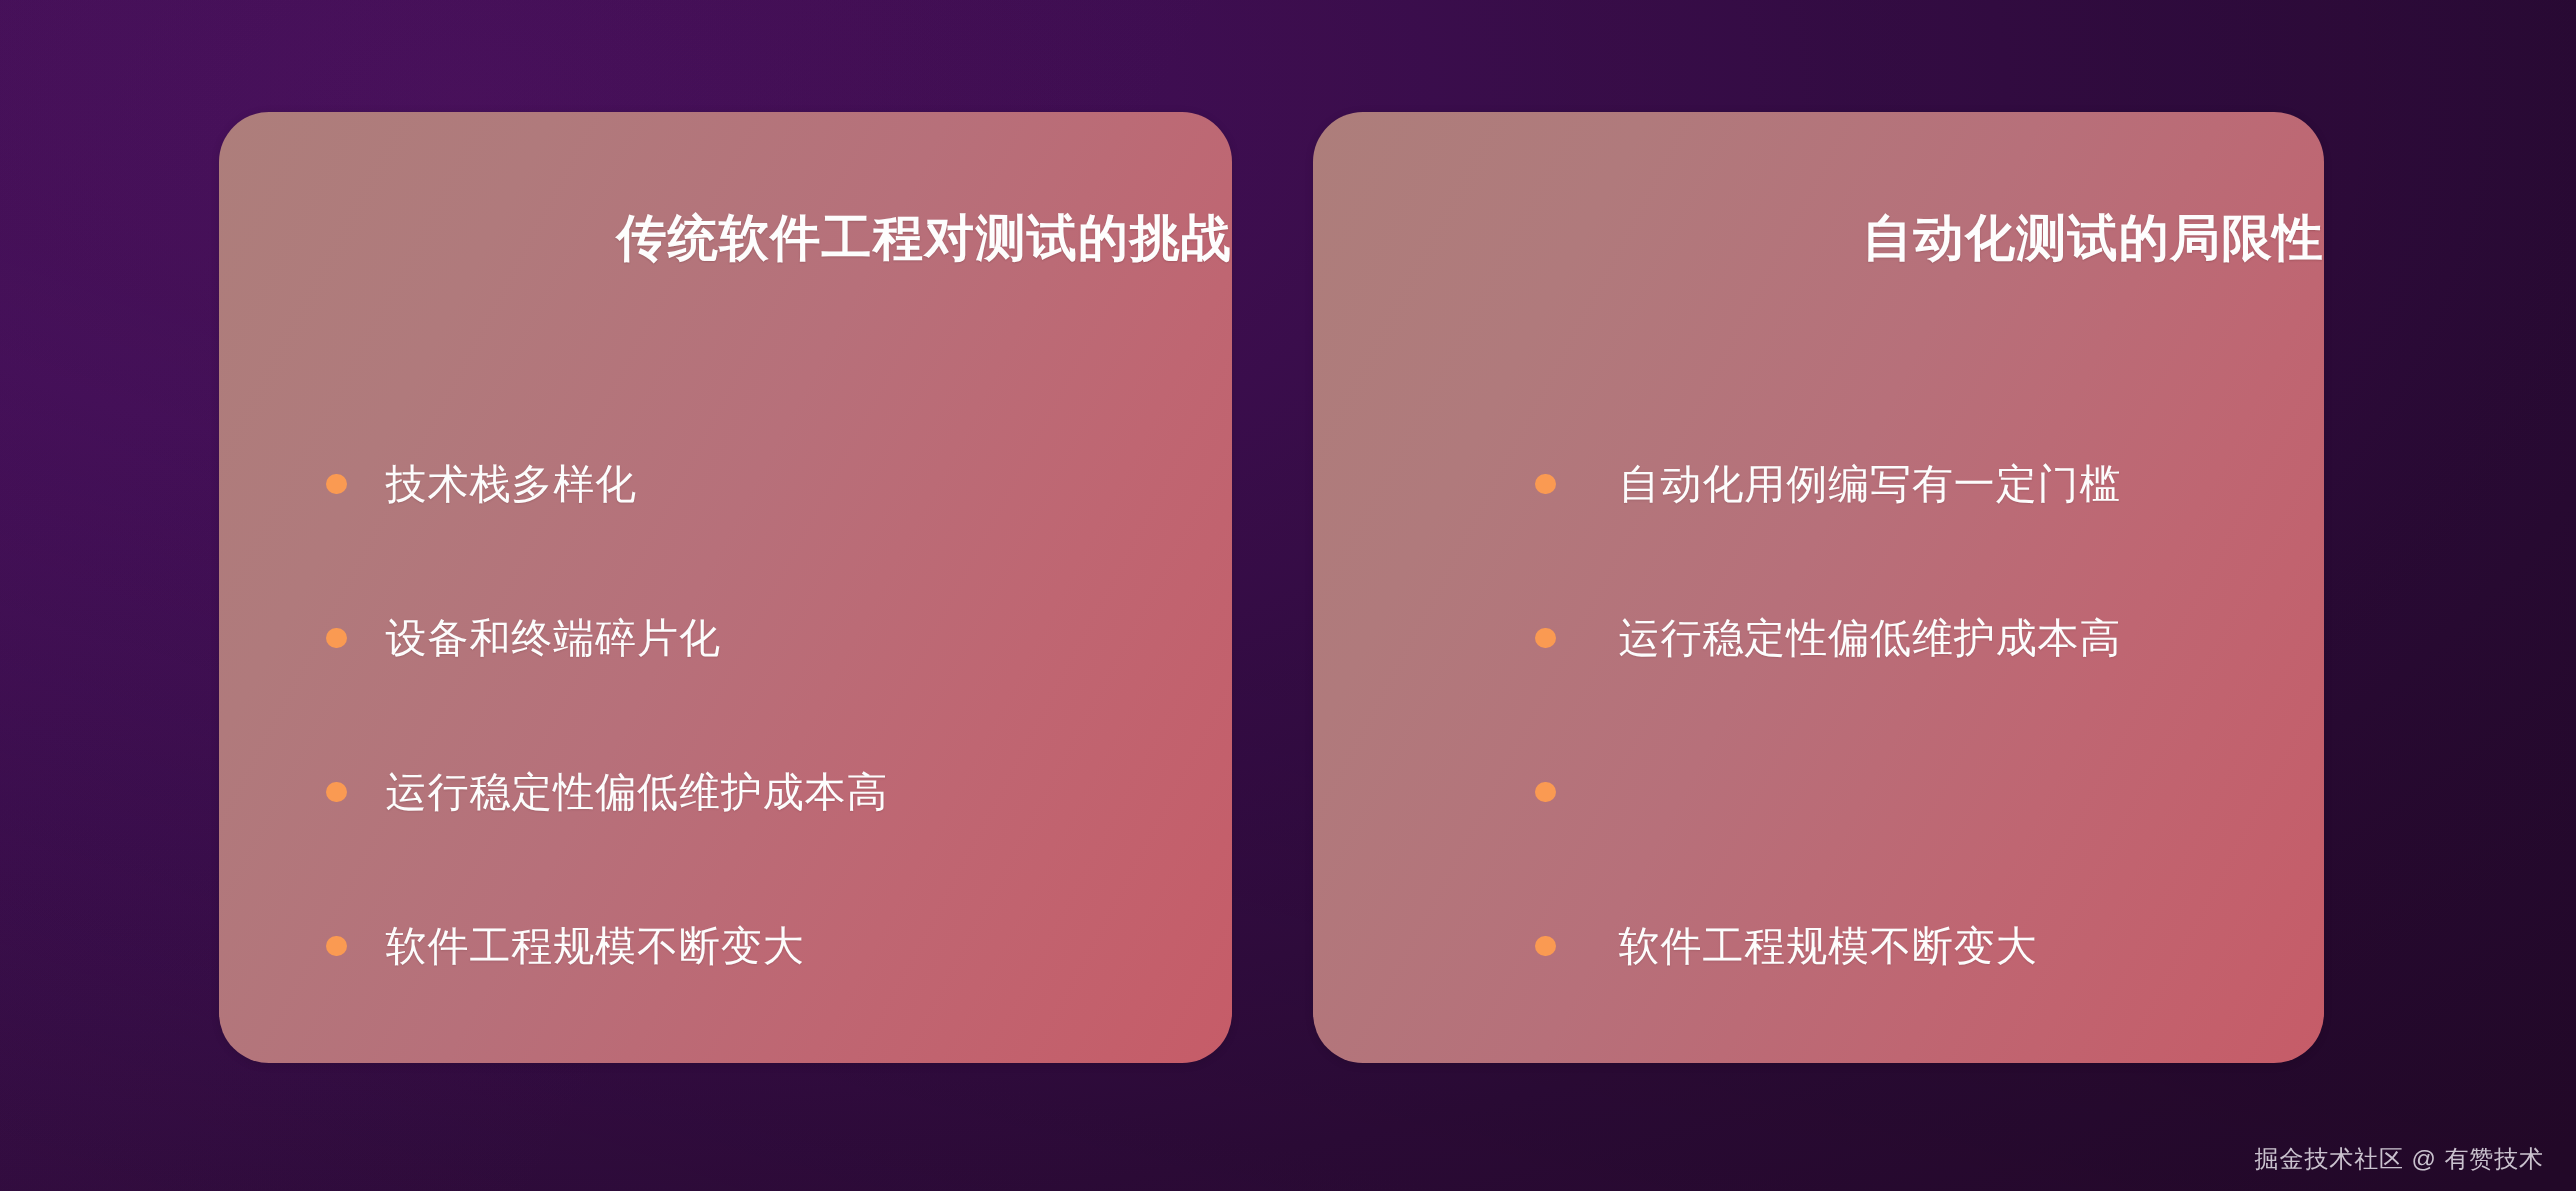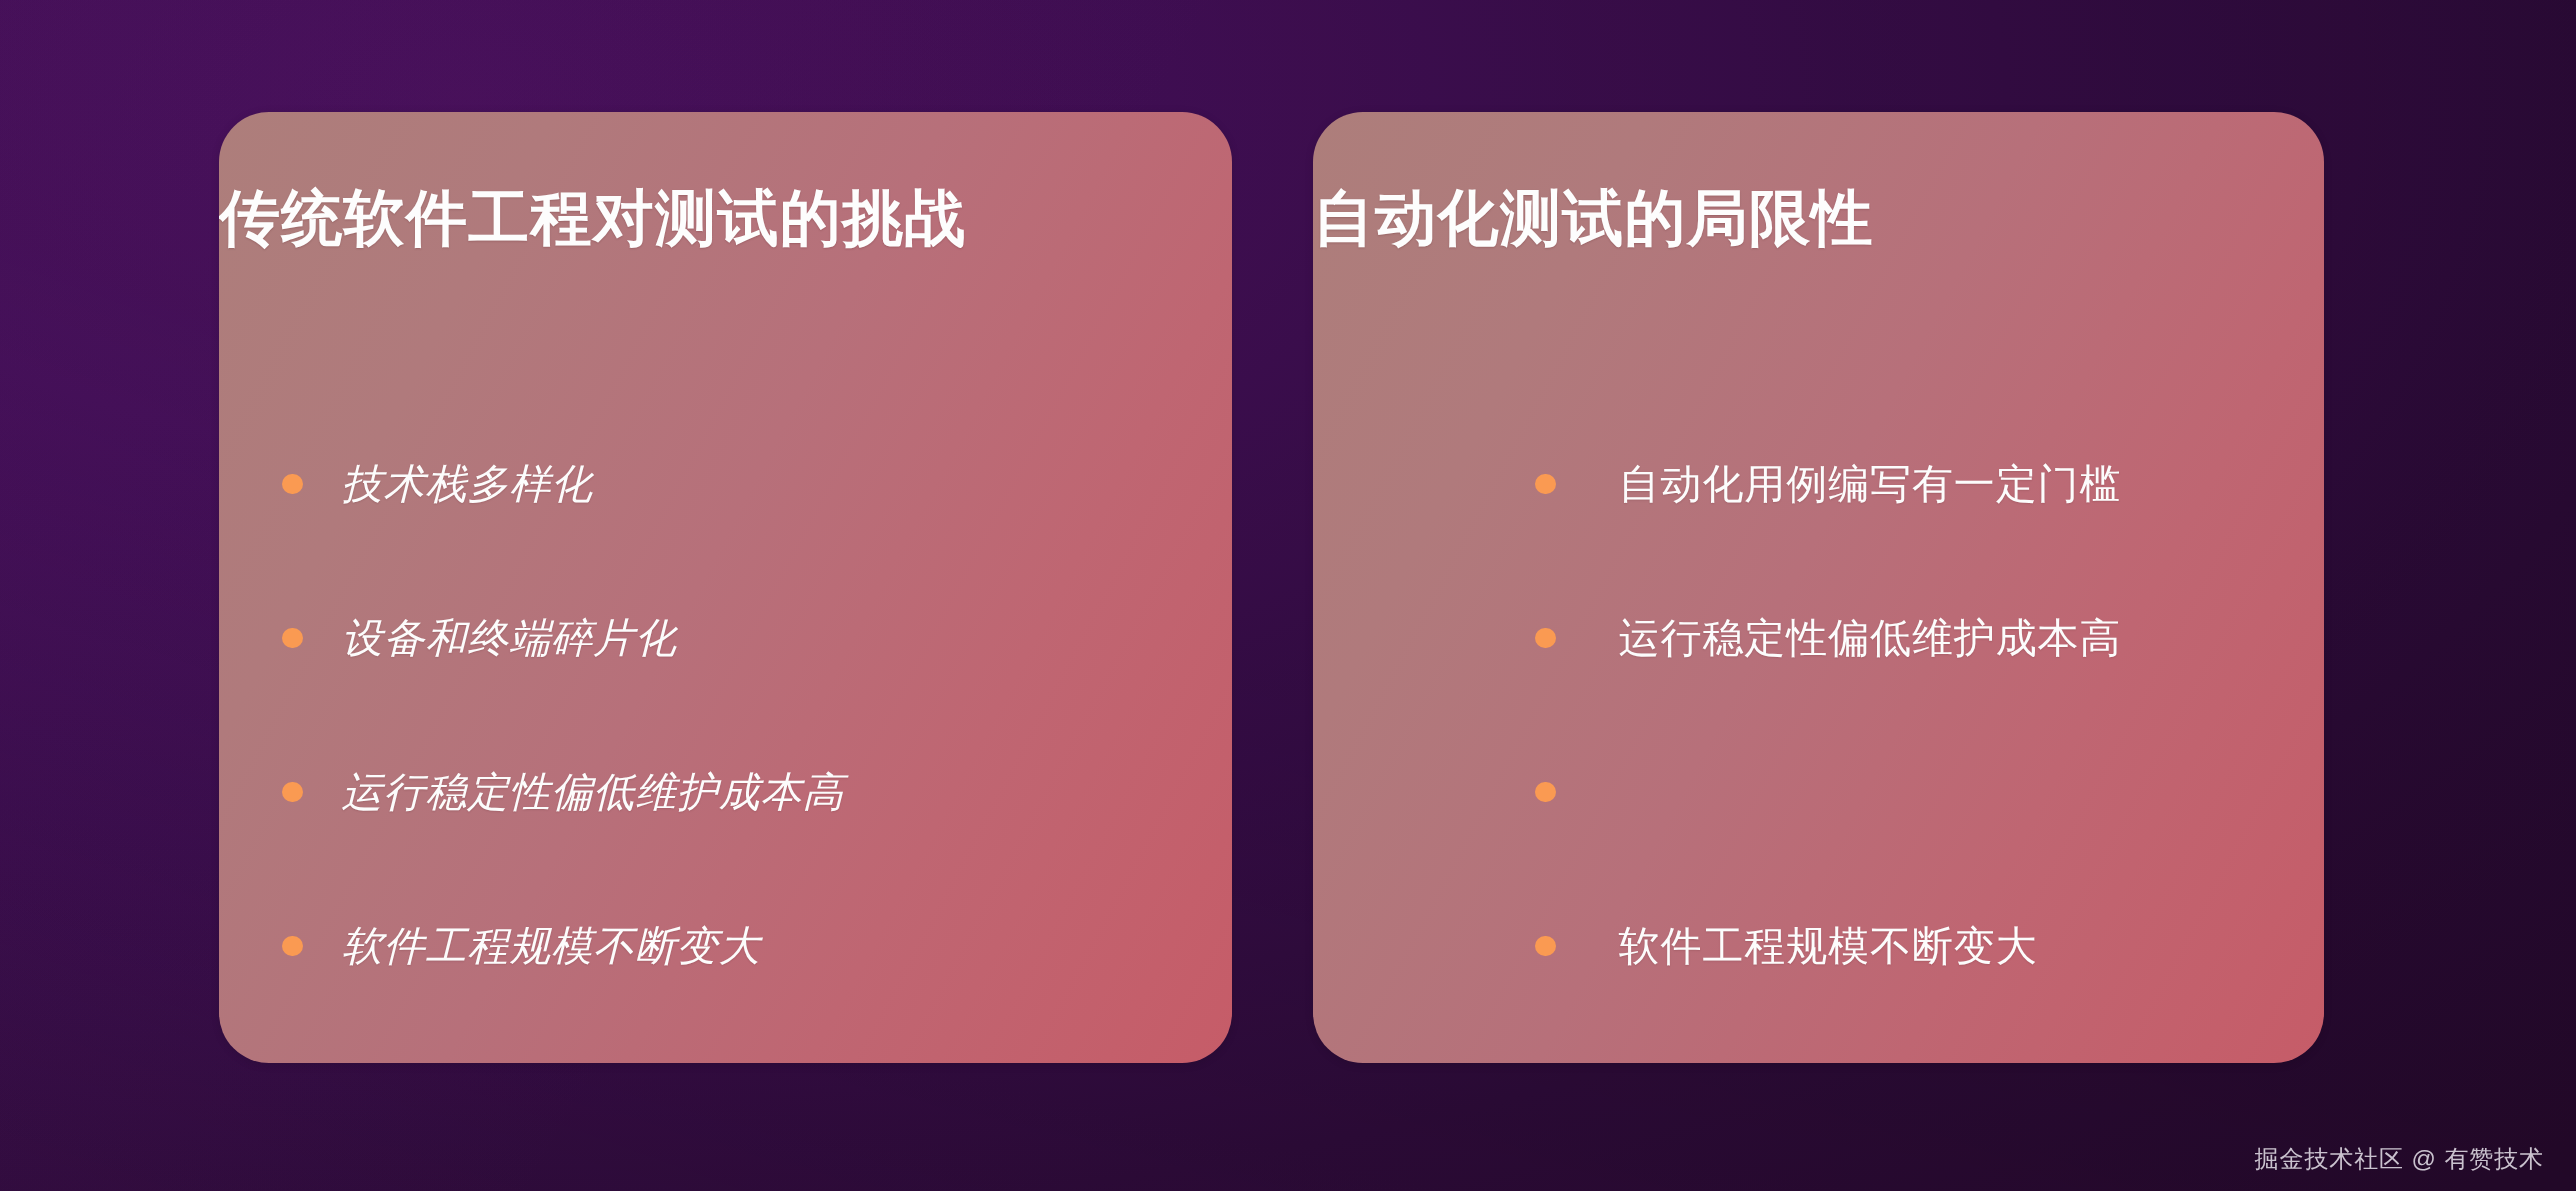--- a/index.html
+++ b/index.html
@@ -61,24 +61,24 @@
     box-shadow: 0 1.8px 9px rgba(0, 0, 0, 0.12);
     overflow: hidden;
   }
   .card.left  { left: 219px;  width: 1013px; }
   .card.right { left: 1313px; width: 1011px; }
 
   .card-title {
     position: absolute;
     left: 0;
     right: 0;
-    top: 73px;
-    text-align: left;
+    top: 99px;
+    text-align: right;
     color: #fdfdfd;
-    font-size: 61px;
+    font-size: 50px;
     font-weight: 700;
     letter-spacing: 1.3px;
     line-height: 1.1;
     text-shadow: 0 0.9px 1.8px rgba(90, 40, 45, 0.25);
   }
 
   .bullet-list {
     position: absolute;
     left: 0;
     right: 0;
@@ -89,21 +89,21 @@
   }
 
   .bullet-item {
     display: flex;
     align-items: center;
     height: 86px;
     margin-bottom: 68px;
   }
   .bullet-item:last-child { margin-bottom: 0; }
 
-  .card.left  .bullet-item { padding-left: 63px; font-style: italic; }
+  .card.left  .bullet-item { padding-left: 107px; }
   .card.right .bullet-item { padding-left: 222px; gap: 24px; }
 
   .bullet-dot {
     flex: 0 0 auto;
     width: 20.6px;
     height: 20.6px;
     border-radius: 50%;
     background: #fa9a52;
     margin-right: 39px;
   }

